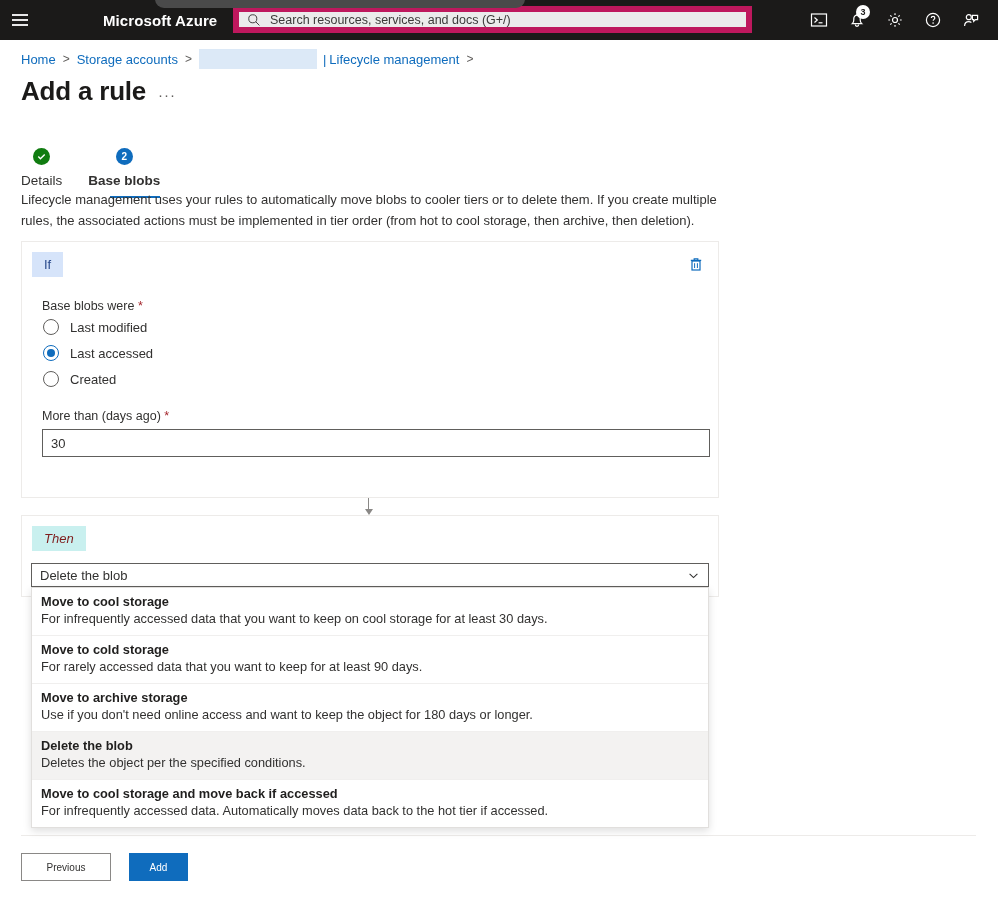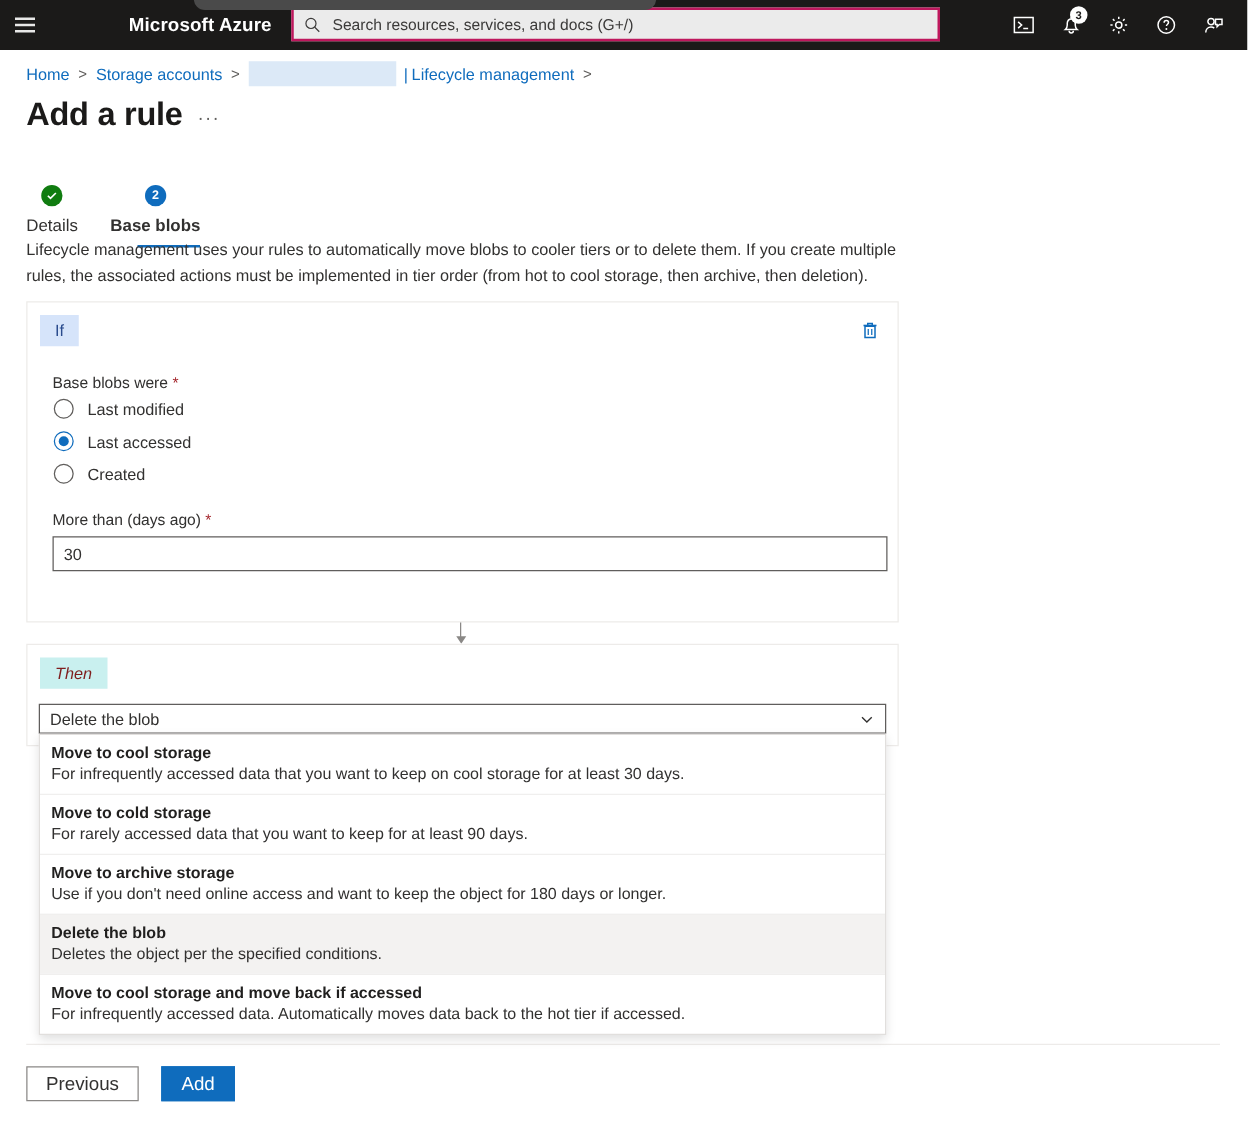--- a/index.html
+++ b/index.html
@@ -24,21 +24,21 @@
     align-items:center; justify-content:center; gap:3px; cursor:pointer;
   }
   .hamburger span { display:block; width:16px; height:2px; background:#e8e8e8; }
   .brand {
     color:#ffffff; font-size:15px; font-weight:600; margin-left:25px;
     letter-spacing:.1px; white-space:nowrap;
   }
   .searchwrap {
     position:absolute; left:233px; top:6px; width:519px; height:27px;
     background:#ebebeb; display:flex; align-items:center; padding:0 8px;
-    border:2px solid #be185d;
+    border:6px solid #be185d;
   }
   .search-icon { width:14px; height:14px; flex:0 0 auto; margin-right:7px; }
   .search-input {
     border:none; background:transparent; outline:none; width:100%;
     font-family:"Liberation Sans", sans-serif; font-size:12.5px; color:#323130;
   }
   .search-input::placeholder { color:#3b3a39; opacity:1; }
   .hdr-icons {
     position:absolute; right:8px; top:0; height:40px;
     display:flex; align-items:center; gap:0px;
@@ -176,21 +176,21 @@
   .dd-item:first-child { border-top:none; }
   .dd-item.selected { background:#f3f2f1; }
   .dd-title { font-size:12.8px; font-weight:700; color:#201f1e; line-height:17px; }
   .dd-desc  { font-size:12.8px; color:#323130; line-height:18px; }
 
   
   .footer-sep {
     position:absolute; left:21px; top:835px; width:955px; height:1px; background:#edebe9;
   }
   .btn {
-    position:absolute; height:28px; font-size:15px;
+    position:absolute; height:28px; font-size:10px;
     display:flex; align-items:center; justify-content:center; cursor:pointer;
     font-family:"Liberation Sans", sans-serif;
   }
   .btn-prev {
     left:21px; top:853px; width:90px;
     background:#fff; border:1px solid #8a8886; color:#323130;
   }
   .btn-add {
     left:129px; top:853px; width:59px;
     background:#0f6cbd; border:1px solid #0f6cbd; color:#fff;

